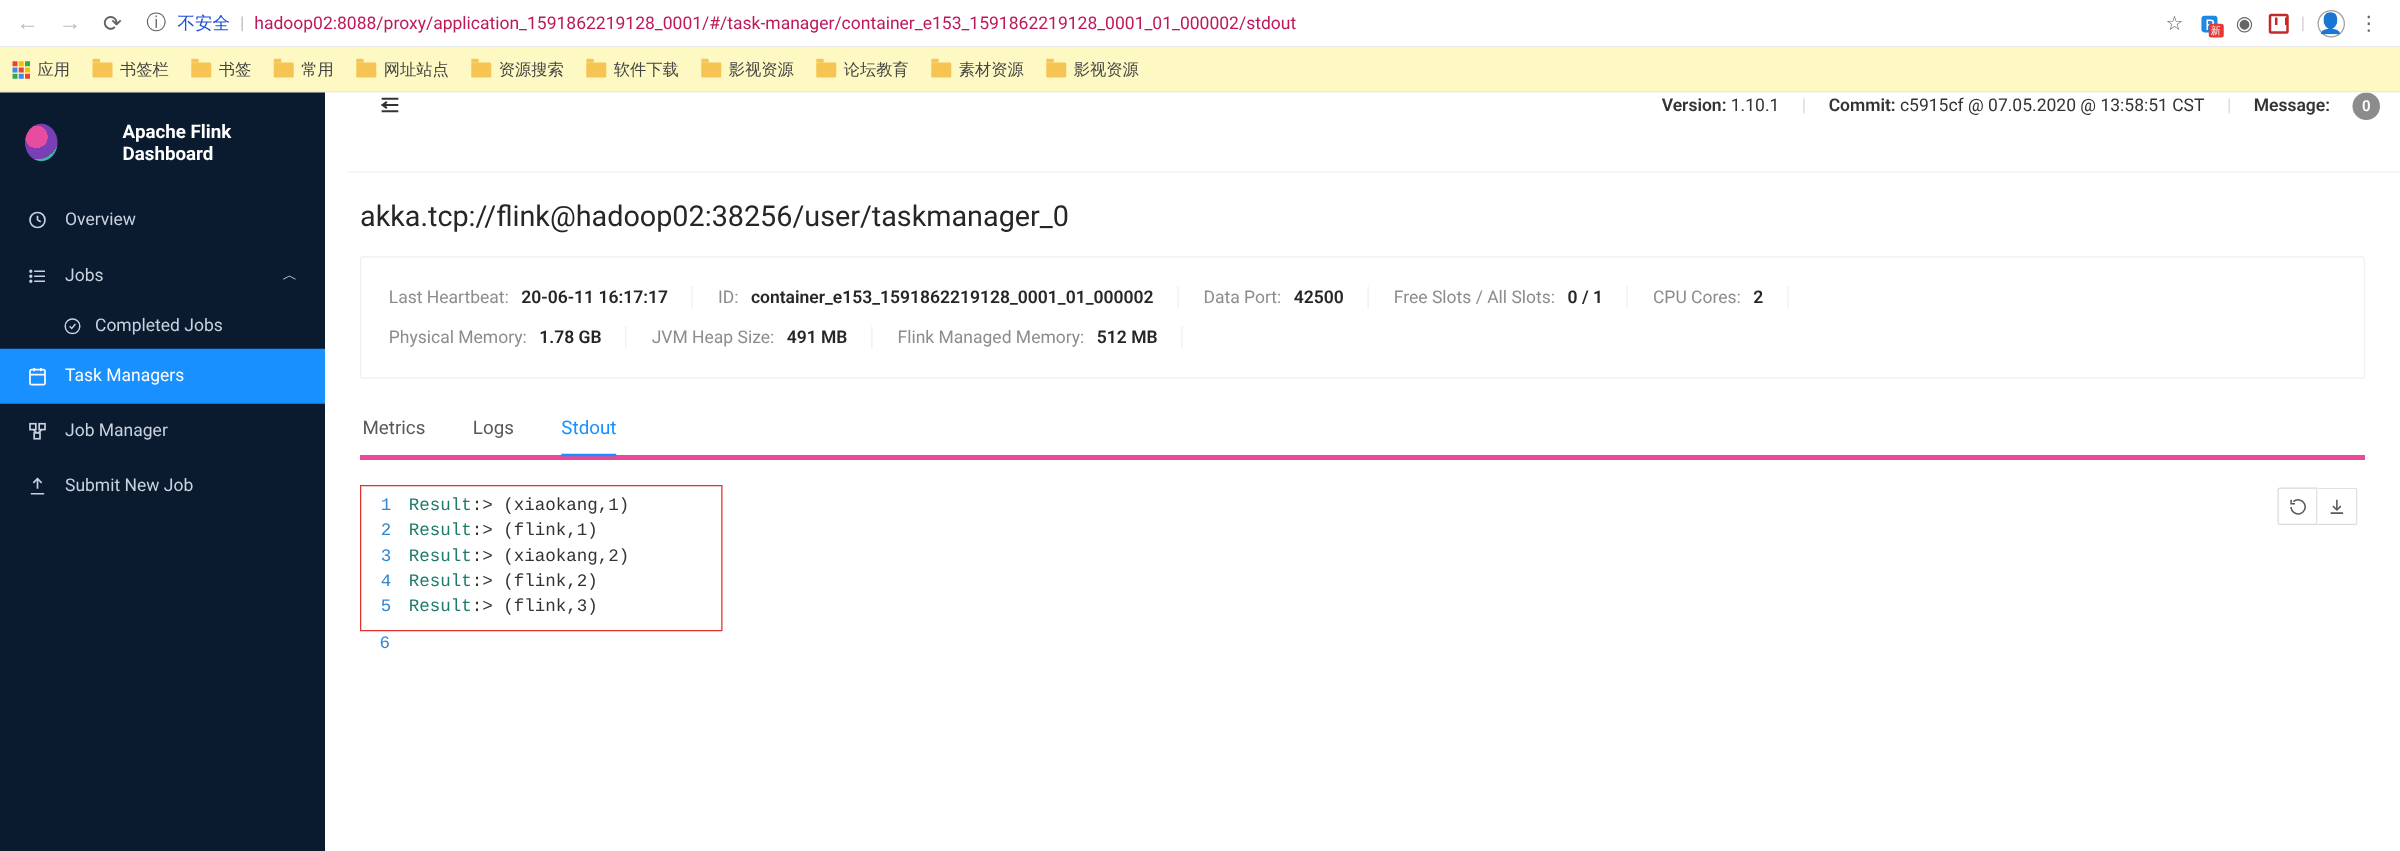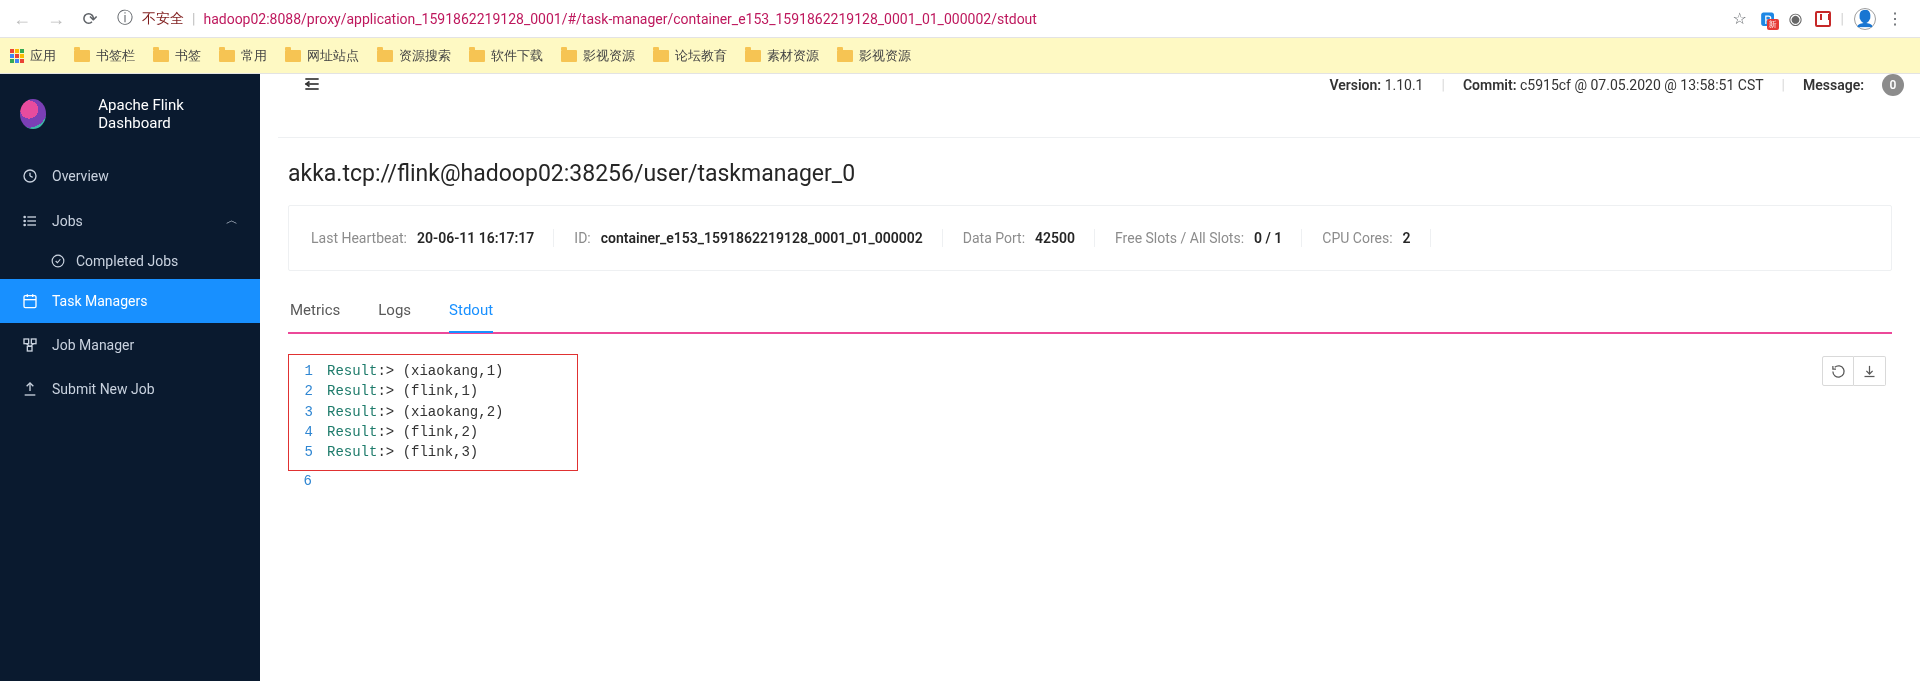--- a/index.html
+++ b/index.html
@@ -3,21 +3,21 @@
 <meta charset="utf-8">
 <style>
   * { box-sizing: border-box; margin: 0; padding: 0; }
   body { font-family: -apple-system, BlinkMacSystemFont, "Segoe UI", Roboto, "Helvetica Neue", Arial, sans-serif; font-size: 14px; color: #333; background:#fff; }
   
   
   .chrome-bar { height: 38px; display:flex; align-items:center; padding: 0 8px; border-bottom:1px solid #e3e3e3; background:#fff; gap:6px;}
   .chrome-btn { width:28px; height:28px; border-radius:50%; display:flex;align-items:center;justify-content:center; color:#5f6368; font-size:18px;}
   .chrome-btn.disabled{color:#bdbdbd;}
   .omnibox { flex:1; display:flex; align-items:center; height:28px; gap:8px; color:#5f6368; font-size:14px; padding-left:6px;}
-  .omnibox .insecure{color:#7f1d1d;}
+  .omnibox .insecure{color:#1d4ed8;}
   .omnibox .url{color:#be185d;}
   .chrome-right{display:flex;align-items:center;gap:10px;padding-right:8px;}
   .icon-sq{width:18px;height:18px;display:inline-flex;align-items:center;justify-content:center;font-size:16px;color:#5f6368;}
   .mcafee{width:16px;height:16px;border:2px solid #c62828;border-radius:2px;position:relative;}
   .mcafee::after{content:"";position:absolute;left:3px;top:1px;width:6px;height:6px;border-left:2px solid #c62828;border-right:2px solid #c62828;border-bottom:none;}
   
   
   .bookmarks-bar{height:36px;display:flex;align-items:center;padding:0 10px;gap:18px;border-bottom:1px solid #e3e3e3;background:#fef9c3;}
   .bk-item{display:flex;align-items:center;gap:6px;color:#444;font-size:13px;}
   .apps-icon{display:inline-grid;grid-template-columns:repeat(3,4px);grid-template-rows:repeat(3,4px);gap:1px;}
@@ -32,21 +32,21 @@
   .apps-icon span:nth-child(8){background:#4285f4;}
   .apps-icon span:nth-child(9){background:#ea4335;}
   .folder-icon{width:16px;height:12px;background:#f6c453;border-radius:1px;position:relative;}
   .folder-icon::before{content:"";position:absolute;top:-3px;left:0;width:6px;height:3px;background:#f6c453;border-radius:1px 1px 0 0;}
   
   
   .app{display:flex;height:calc(100vh - 74px);min-height:607px;}
   .sidebar{width:260px;background:#0a1a2f;color:#fff;display:flex;flex-direction:column;flex-shrink:0;}
   .brand{display:flex;align-items:center;gap:12px;padding:22px 20px;}
   .brand-logo{width:30px;height:30px;border-radius:50%;background:radial-gradient(circle at 35% 35%, #e74c9e 0 35%, #7b3fb5 35% 70%, #3fb5a7 70% 100%);}
-  .brand-title{font-weight:400;font-size:15px;color:#fff;margin-left:40px;}
+  .brand-title{font-weight:700;font-size:15px;color:#fff;margin-left:40px;}
   .nav-item{display:flex;align-items:center;gap:14px;padding:14px 22px;color:#c9d2df;font-size:14px;cursor:pointer;}
   .nav-item.expanded{justify-content:space-between;}
   .nav-item .left{display:flex;align-items:center;gap:14px;}
   .nav-sub{padding-left:50px;display:flex;align-items:center;gap:10px;padding-top:10px;padding-bottom:10px;color:#c9d2df;font-size:14px;cursor:pointer;}
   .nav-item.active{background:#1890ff;color:#fff;}
   .nav-icon{width:16px;height:16px;display:inline-flex;align-items:center;justify-content:center;}
   .chev{font-size:12px;color:#c9d2df;}
   
   .main{flex:1;display:flex;flex-direction:column;background:#fff;overflow:hidden;}
   .topbar{height:64px;border-bottom:1px solid #eef0f2;display:flex;align-items:flex-start;justify-content:space-between;padding:0 16px 0 24px;background:#fff;margin-left:18px;}
@@ -60,21 +60,21 @@
   .content{padding:22px 28px;flex:1;overflow:auto;}
   .page-title{font-size:23px;color:#262626;margin-bottom:18px;font-weight:400;}
   
   .info-card{border:1px solid #eef0f2;border-radius:2px;padding:16px 22px;margin-bottom:10px;}
   .info-row{display:flex;flex-wrap:wrap;align-items:center;gap:0;}
   .info-cell{display:flex;align-items:center;gap:10px;padding:8px 0;margin-right:40px;position:relative;}
   .info-cell.sep::after{content:"";position:absolute;right:-20px;top:50%;transform:translateY(-50%);width:1px;height:18px;background:#eef0f2;}
   .info-label{color:#8c8c8c;}
   .info-value{color:#262626;font-weight:600;}
   
-  .tabs{display:flex;gap:38px;border-bottom:2px solid #ec4899;padding:0 2px;margin-top:18px;text-align:center;}
+  .tabs{display:flex;gap:38px;border-bottom:4px solid #ec4899;padding:0 2px;margin-top:18px;text-align:center;}
   .tab{padding:12px 0;color:#595959;font-size:15px;cursor:pointer;border-bottom:2px solid transparent;margin-bottom:-1px;}
   .tab.active{color:#1890ff;border-bottom-color:#1890ff;}
   
   .stdout-wrap{position:relative;margin-top:20px;}
   .action-btns{position:absolute;right:6px;top:2px;display:flex;gap:0;}
   .action-btn{width:32px;height:30px;border:1px solid #d9d9d9;background:#fff;display:flex;align-items:center;justify-content:center;color:#595959;cursor:pointer;}
   .action-btn:first-child{border-radius:2px 0 0 2px;}
   .action-btn:last-child{border-radius:0 2px 2px 0;border-left:none;}
   
   .code-box{border:1px solid #e03131;padding:6px 10px 8px 4px;font-family:Consolas,"Courier New",monospace;font-size:14px;line-height:1.45;display:inline-block;min-width:290px;}
@@ -284,20 +284,34 @@
             </div>
           <div class="info-cell sep">
               <span class="info-label">Free Slots / All Slots:</span>
               <span class="info-value">0 / 1</span>
             </div>
           <div class="info-cell sep">
               <span class="info-label">CPU Cores:</span>
               <span class="info-value">2</span>
             </div>
         </div>
+        <div class="info-row">
+          <div class="info-cell sep">
+              <span class="info-label">Physical Memory:</span>
+              <span class="info-value">1.78 GB</span>
+            </div>
+          <div class="info-cell sep">
+              <span class="info-label">JVM Heap Size:</span>
+              <span class="info-value">491 MB</span>
+            </div>
+          <div class="info-cell sep">
+              <span class="info-label">Flink Managed Memory:</span>
+              <span class="info-value">512 MB</span>
+            </div>
+        </div>
       </div>
 
       <div class="tabs">
         <div class="tab">Metrics</div>
         <div class="tab">Logs</div>
         <div class="tab active">Stdout</div>
       </div>
 
       <div class="stdout-wrap">
         <div class="action-btns">

